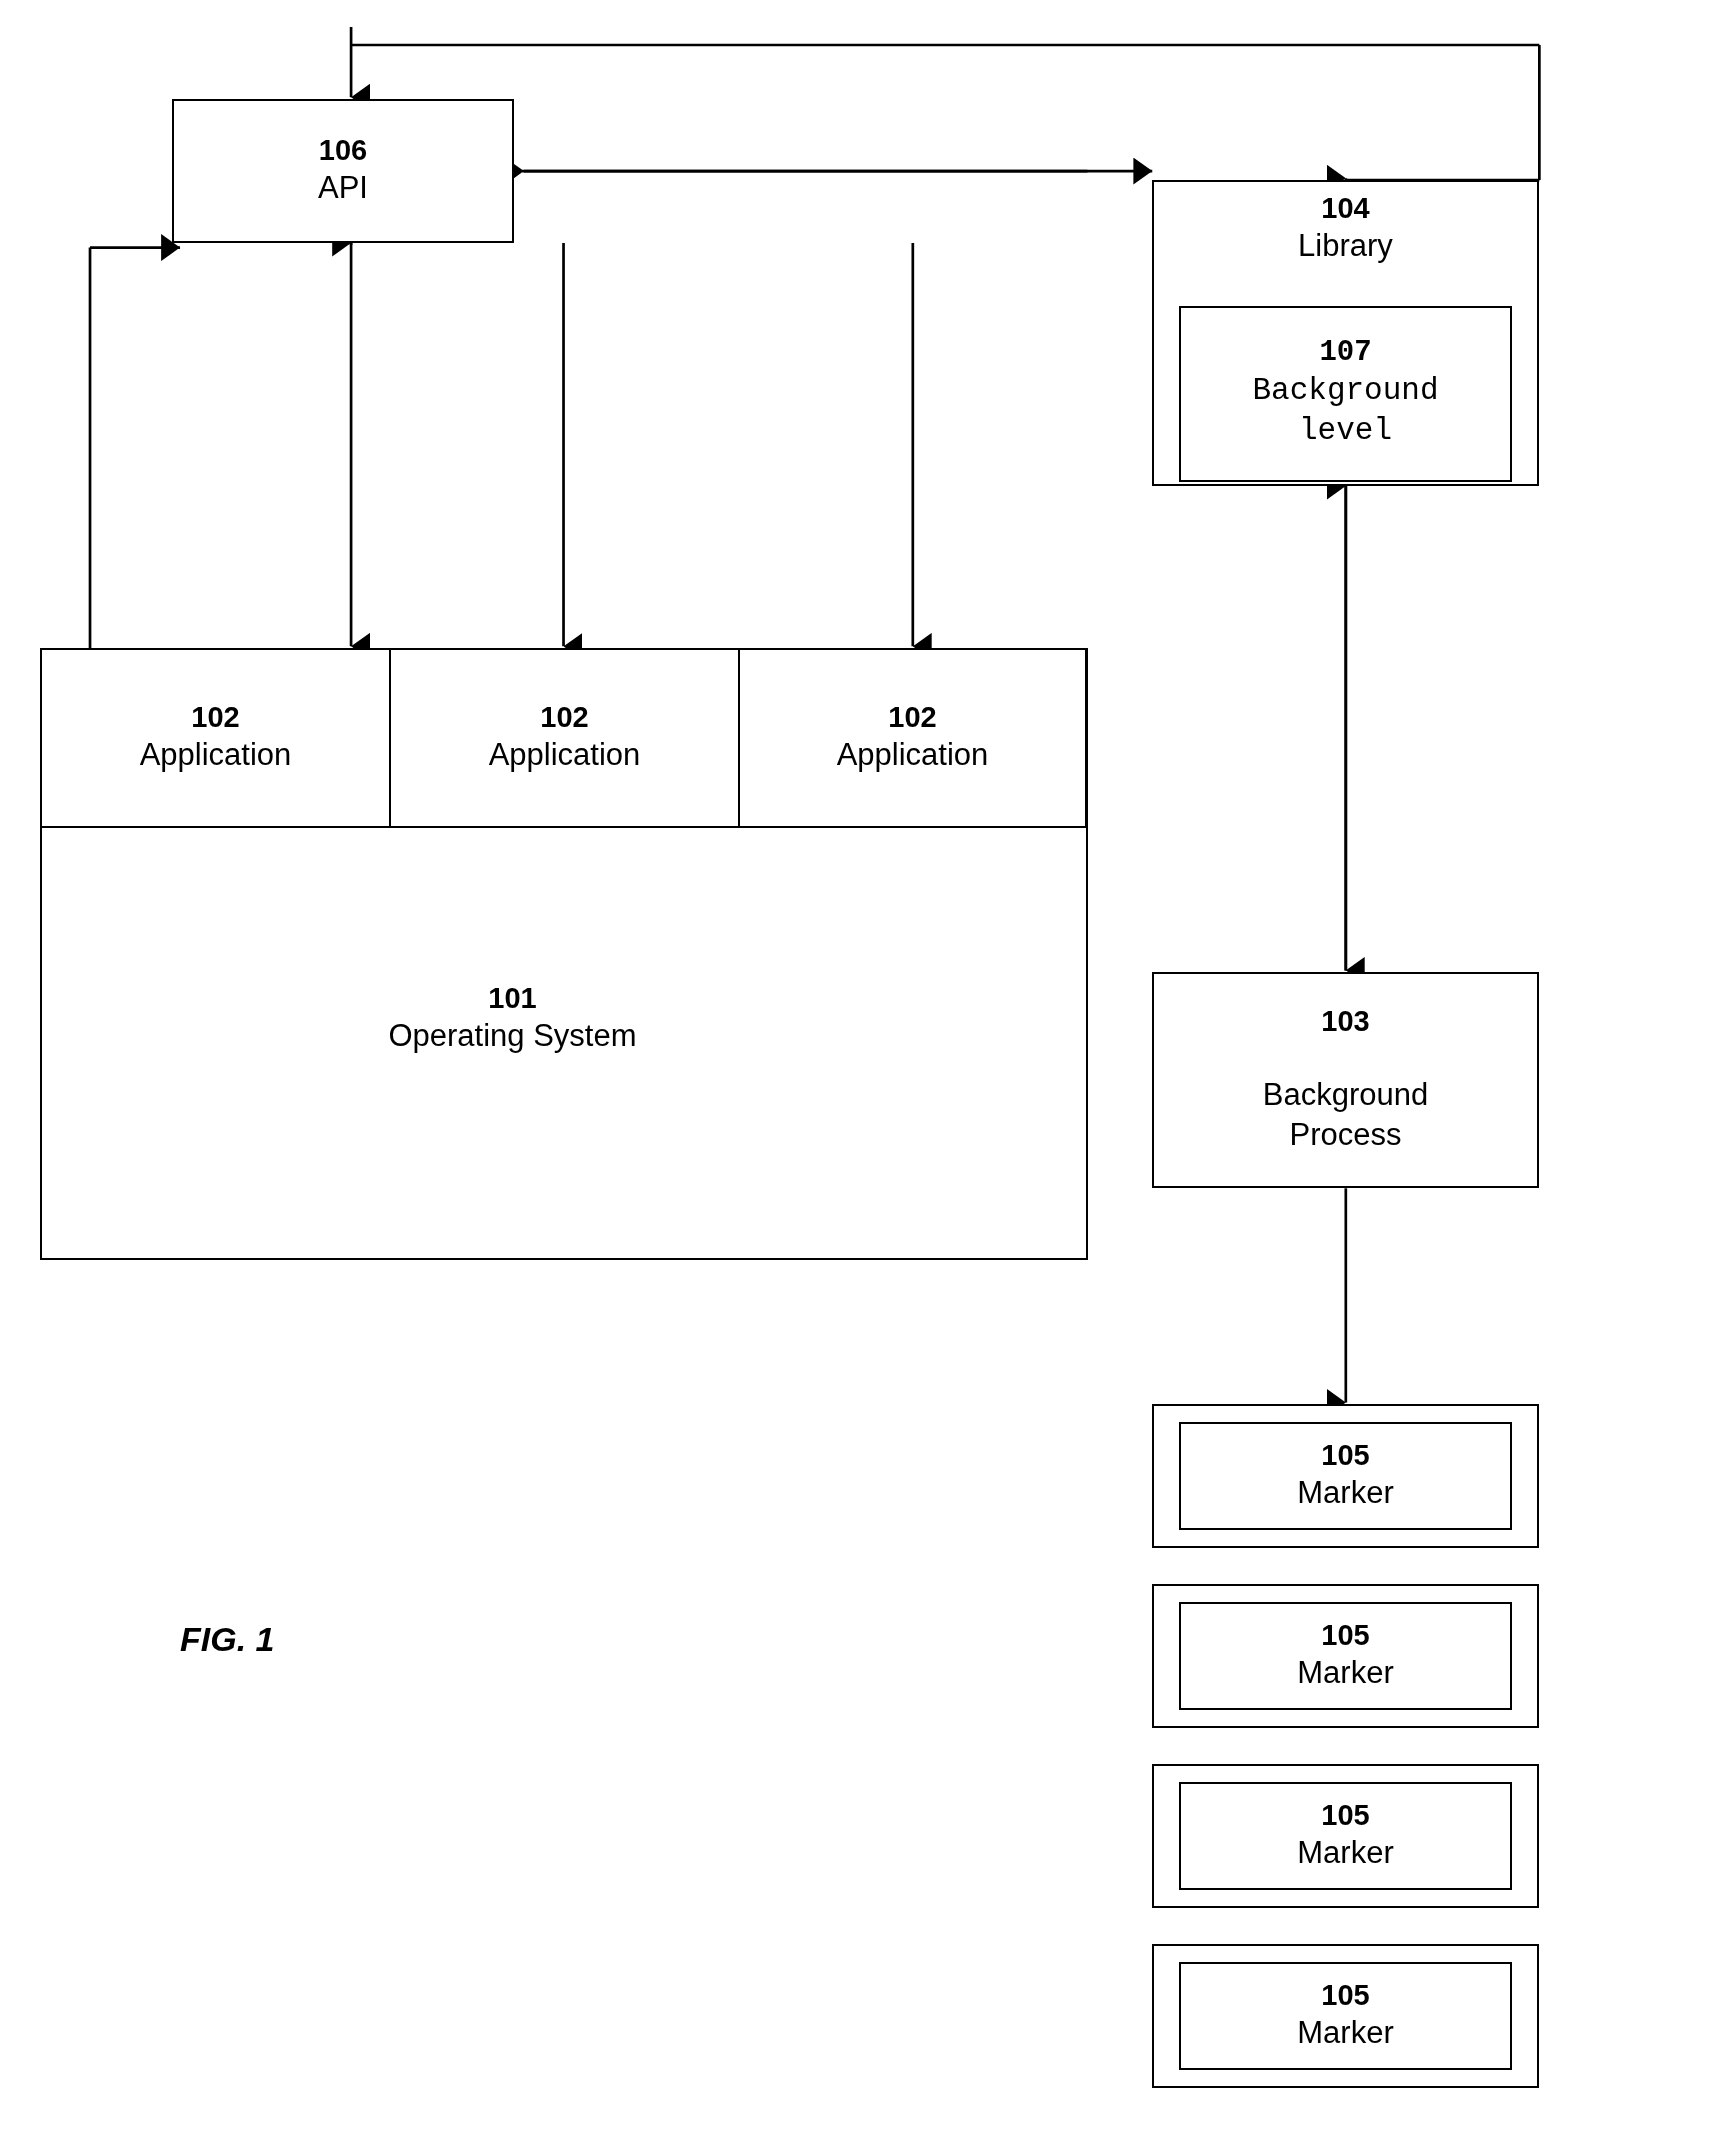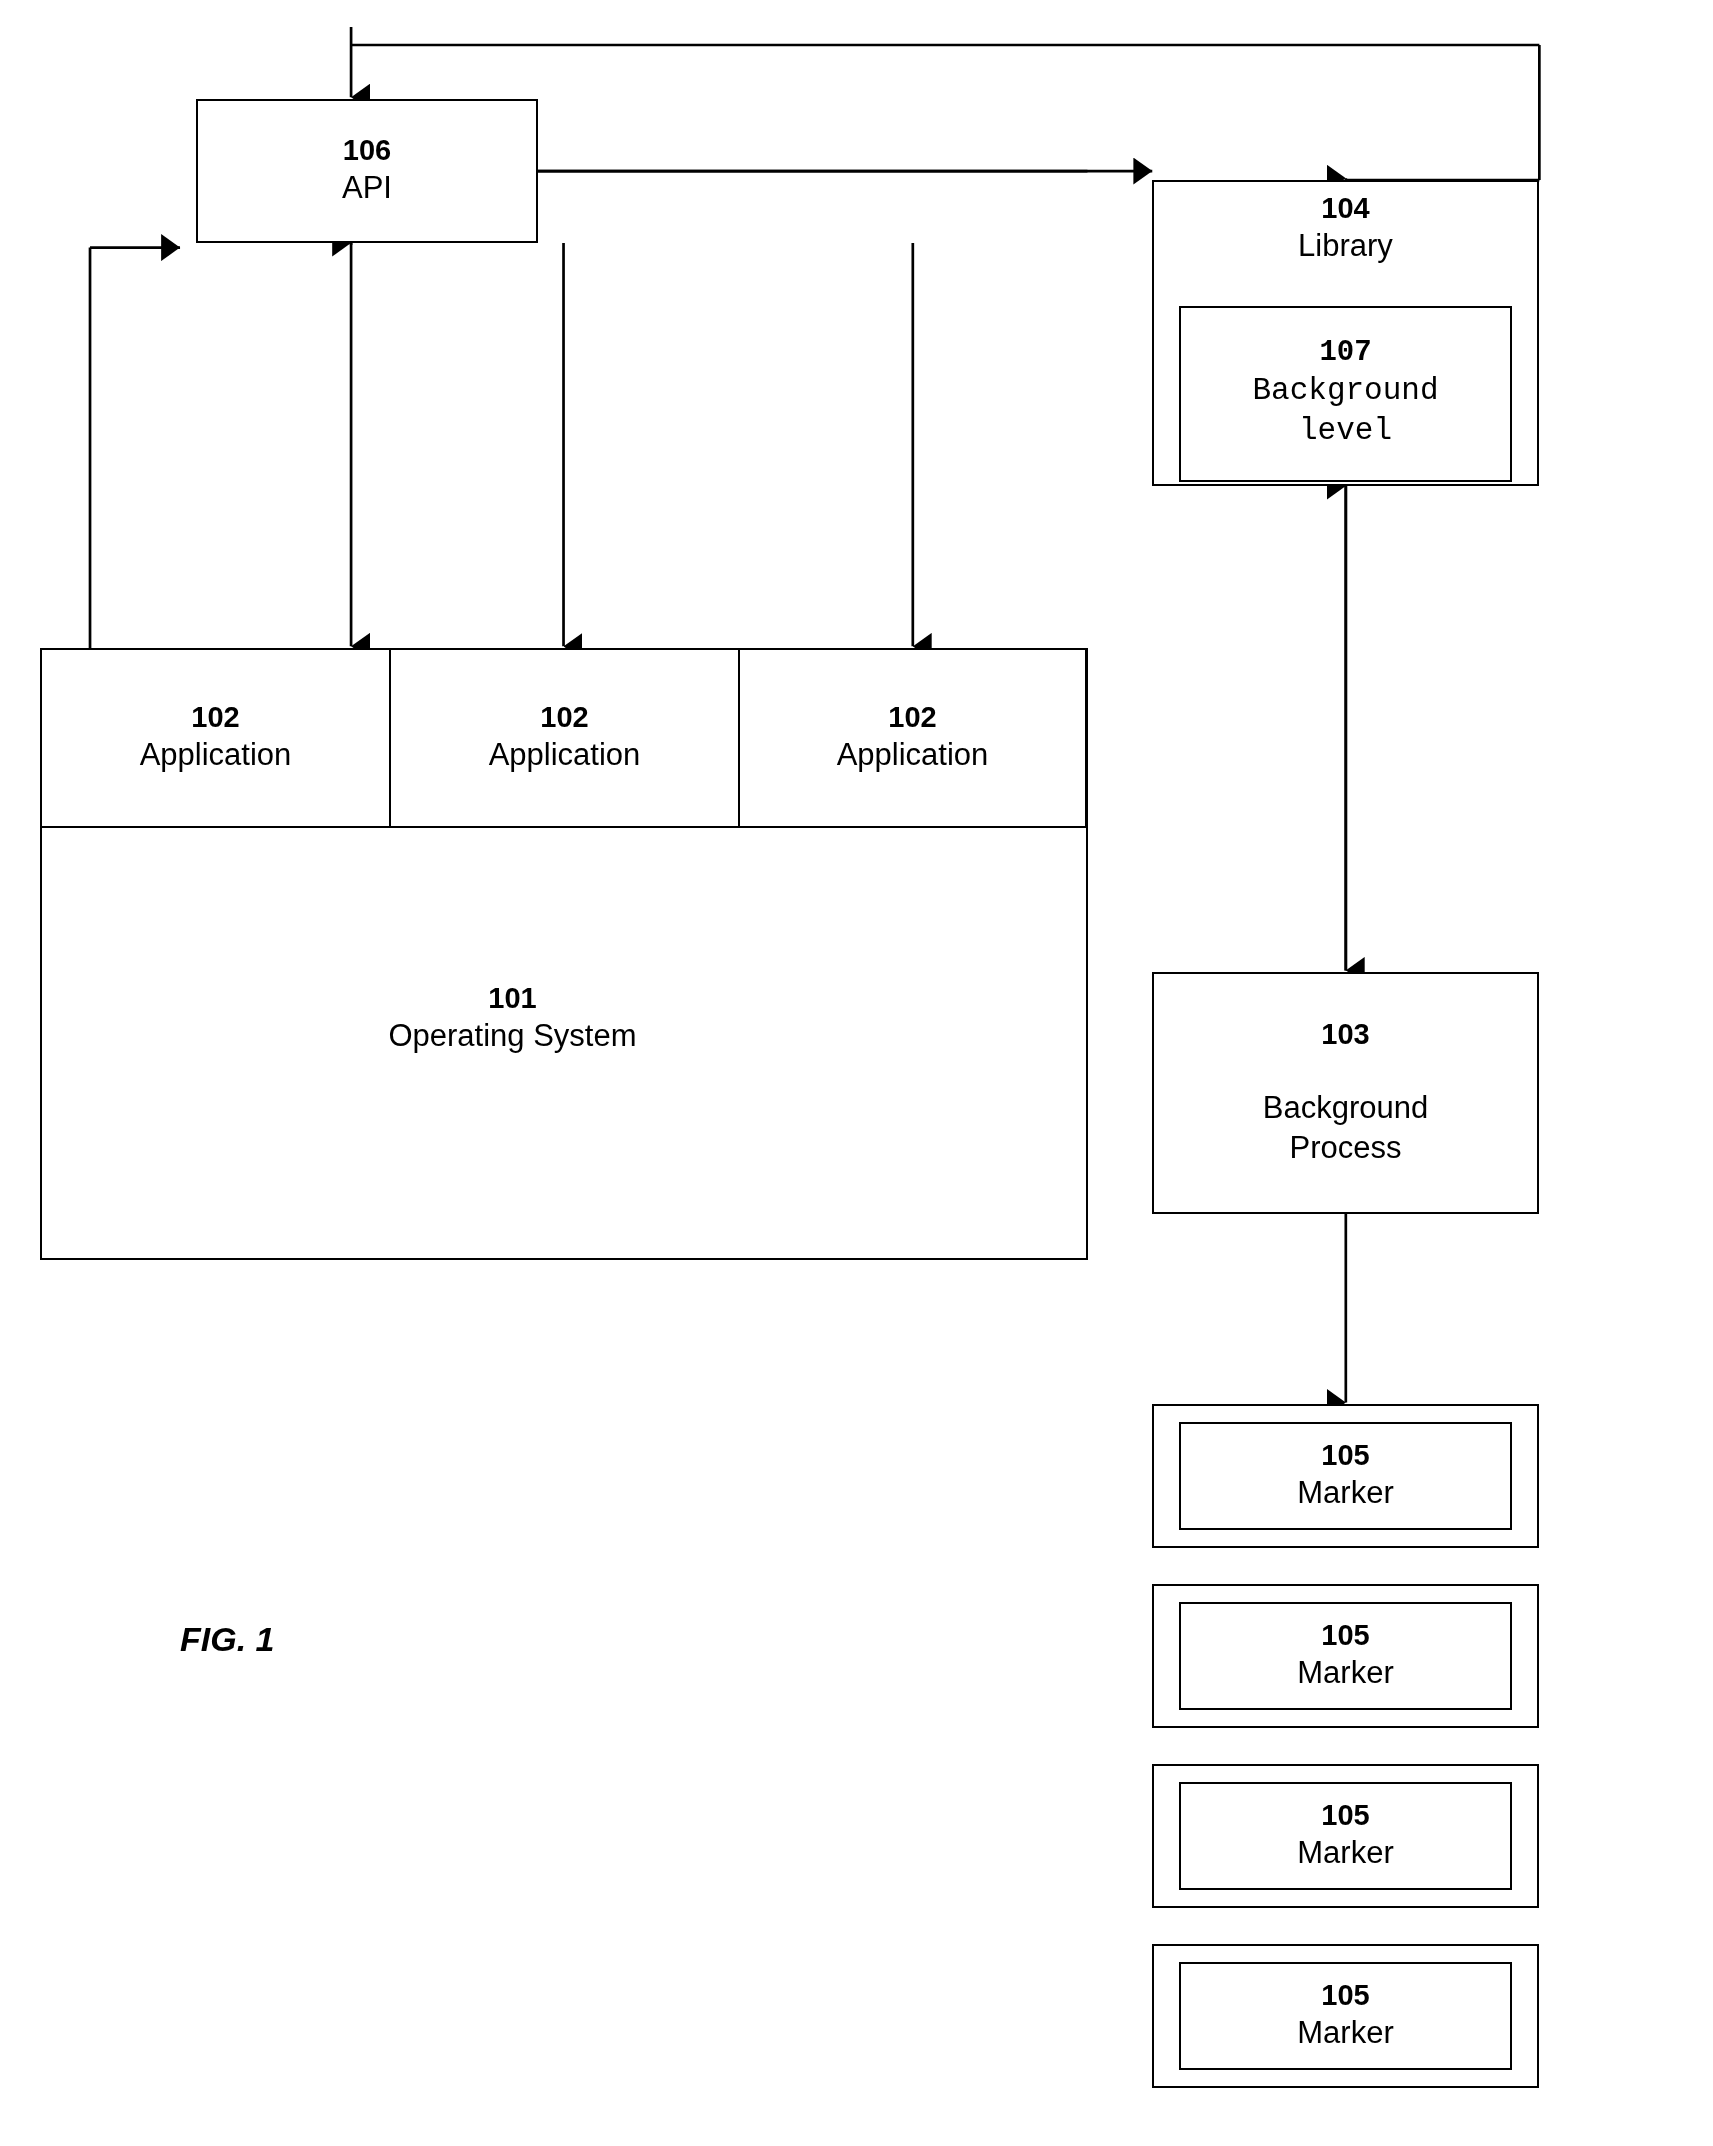--- a/index.html
+++ b/index.html
@@ -39,21 +39,21 @@
       line-height: 1.2;
     }
 
     .box-label-text {
       font-size: 31px;
       line-height: 1.3;
     }
 
     
     .box-api {
-      left: 196px;
+      left: 172px;
       top: 99px;
       width: 342px;
       height: 144px;
     }
 
     
     .box-library {
       left: 1152px;
       top: 180px;
       width: 387px;
@@ -100,21 +100,21 @@
       top: 981px;
       width: 945px;
       text-align: center;
     }
 
     
     .box-bg {
       left: 1152px;
       top: 972px;
       width: 387px;
-      height: 242px;
+      height: 216px;
     }
 
     
     .box-marker1 {
       left: 1152px;
       top: 1404px;
       width: 387px;
       height: 144px;
     }
 

